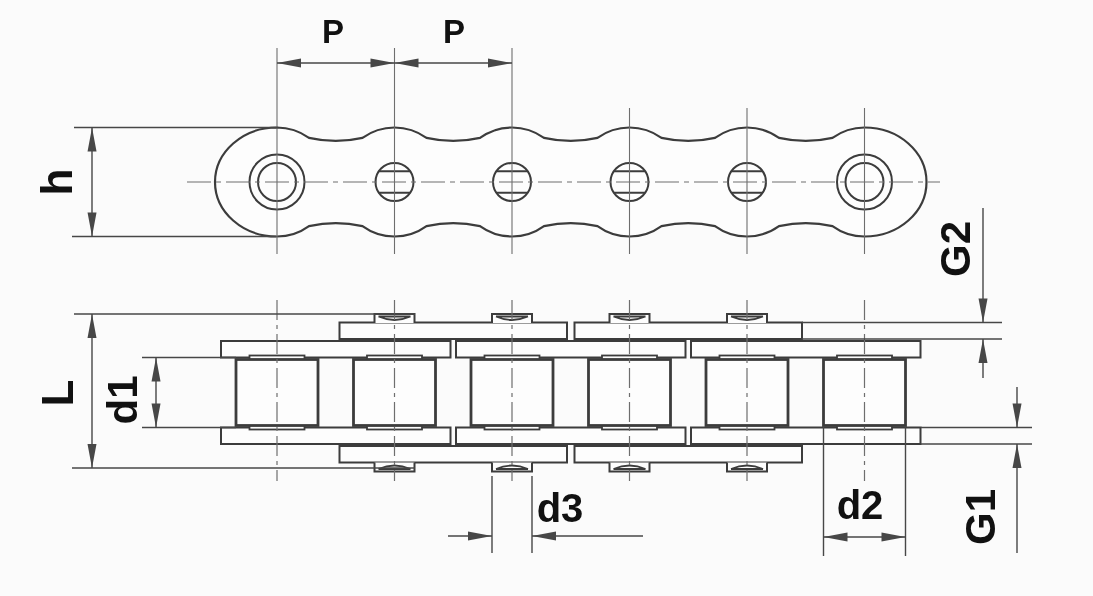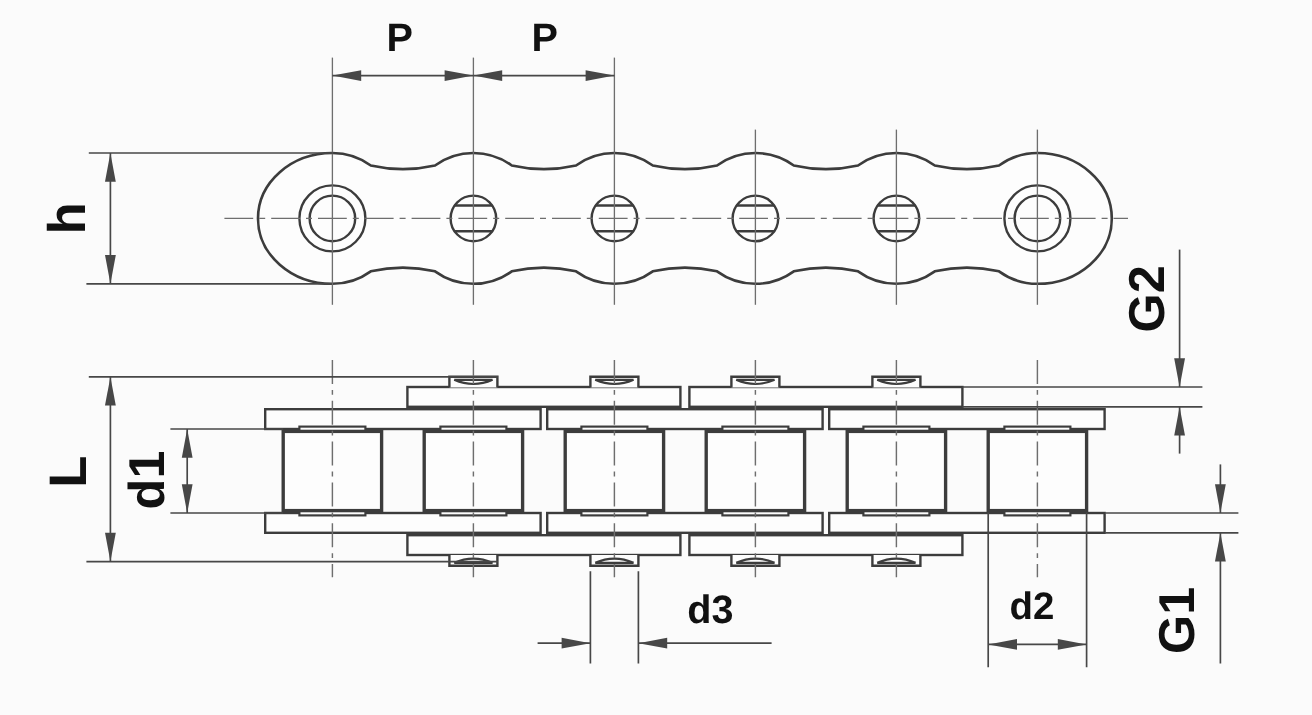--- a/index.html
+++ b/index.html
@@ -160,17 +160,17 @@
           <polygon points="0,0 -24,4.5 -24,-4.5" transform="translate(1017,444) rotate(-90)" fill="#474747"></polygon>
         </g>
       </g>
     </svg>
 
   <div class="lbl" style="left:333px; top:31px;  font-size:33px;">P</div>
   <div class="lbl" style="left:454px; top:31px;  font-size:33px;">P</div>
   <div class="lbl rot" style="left:57px;  top:182px; font-size:44px;">h</div>
   <div class="lbl rot" style="left:58px;  top:393px; font-size:44px;">L</div>
   <div class="lbl rot" style="left:123px; top:400px; font-size:42px;">d1</div>
-  <div class="lbl" style="left:592px; top:508px; font-size:33px;">d3</div>
-  <div class="lbl" style="left:860px; top:505px; font-size:32px;">d2</div>
+  <div class="lbl" style="left:560px; top:508px; font-size:40px;">d3</div>
+  <div class="lbl" style="left:860px; top:505px; font-size:40px;">d2</div>
   <div class="lbl rot" style="left:981px; top:517px; font-size:42px;">G1</div>
   <div class="lbl rot" style="left:956px; top:249px; font-size:42px;">G2</div>
 </div>
 
 </body></html>

